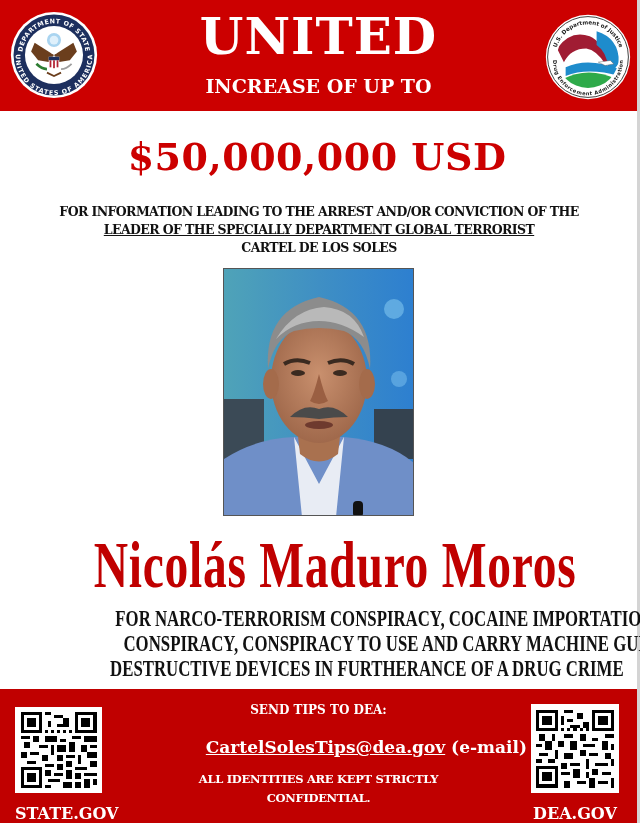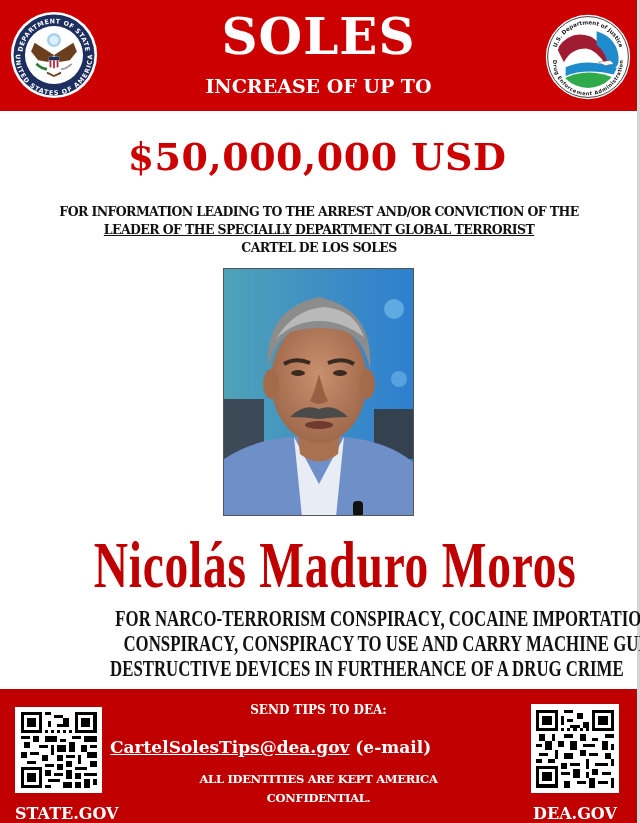--- a/index.html
+++ b/index.html
@@ -38,21 +38,21 @@
   .bottom-band { position: absolute; left: 0; top: 689px; width: 637px; height: 134px; background: #c00000; }
   .qr-box { position: absolute; background: #ffffff; padding: 5px; }
   .qr-left { left: 15px; top: 18px; width: 87px; height: 86px; }
   .qr-right { left: 531px; top: 15px; width: 88px; height: 89px; }
   .qr-box svg { width: 100%; height: 100%; display: block; }
   .qr-caption { position: absolute; color: #ffffff; font-family: "DejaVu Serif", serif; font-weight: bold; font-size: 16px; text-align: center; }
   .qr-caption-left { left: 15px; width: 90px; top: 115px; }
   .qr-caption-right { left: 531px; width: 88px; top: 115px; }
 
   .tips-title { position: absolute; left: 110px; right: 110px; top: 10px; text-align: center; color: #ffffff; font-family: "DejaVu Serif", serif; font-weight: bold; font-size: 12px; line-height: 22px; }
-  .tips-email-line { position: absolute; left: 110px; right: 110px; top: 45px; text-align: left; color: #ffffff; font-family: "DejaVu Serif", serif; font-weight: bold; font-size: 17px; line-height: 26px; white-space: nowrap; }
+  .tips-email-line { position: absolute; left: 110px; right: 110px; top: 45px; text-align: right; color: #ffffff; font-family: "DejaVu Serif", serif; font-weight: bold; font-size: 17px; line-height: 26px; white-space: nowrap; }
   .tips-email { color: #ffffff; text-decoration: underline; }
   .tips-note { position: absolute; left: 110px; right: 110px; top: 81px; text-align: center; color: #ffffff; font-family: "DejaVu Serif", serif; font-weight: bold; font-size: 11.5px; line-height: 19px; letter-spacing: -0.3px; }
   .tips-note span { display: block; }
 </style>
 </head>
 <body>
 
 <div class="page">
 
   <div class="top-band">
@@ -79,21 +79,21 @@
         <rect x="45" y="56" width="2" height="8" fill="#b22234"></rect>
         <rect x="49" y="56" width="2" height="9" fill="#b22234"></rect>
         <rect x="53" y="56" width="2" height="8" fill="#b22234"></rect>
 
         <path d="M30 60 Q36 66 42 66" stroke="#2e7d32" stroke-width="3" fill="none"></path>
         <path d="M70 60 Q64 66 58 66" stroke="#9e9e9e" stroke-width="2" fill="none"></path>
         <path d="M42 70 L50 74 L58 70" stroke="#6b3e1d" stroke-width="2" fill="none"></path>
       </svg>
     </div>
 
-    <div class="reward-title">SOLES</div>
+    <div class="reward-title">UNITED</div>
     <div class="reward-sub">INCREASE OF UP TO</div>
 
     <div class="seal seal-dea">
       <svg viewBox="0 0 100 100" width="86" height="86">
         <circle cx="50" cy="50" r="49" fill="#ffffff"></circle>
         <circle cx="50" cy="50" r="47" fill="none" stroke="#222" stroke-width="1"></circle>
         <path id="deaTop" d="M 12 50 A 38 38 0 0 1 88 50" fill="none"></path>
         <path id="deaBot" d="M 14 54 A 36 36 0 0 0 86 54" fill="none"></path>
         <text font-size="6.5" fill="#222" font-family="DejaVu Sans, sans-serif" font-weight="bold"><textPath href="#deaTop" startOffset="50%" text-anchor="middle">U.S. Department of Justice</textPath></text>
         <text font-size="6" fill="#222" font-family="DejaVu Sans, sans-serif" font-weight="bold"><textPath href="#deaBot" startOffset="50%" text-anchor="middle" dominant-baseline="hanging">Drug Enforcement Administration</textPath></text>
@@ -244,21 +244,21 @@
         </g>
       </svg>
     </div>
     <div class="qr-caption qr-caption-left">STATE.GOV</div>
 
     <div class="tips-title">SEND TIPS TO DEA:</div>
     <div class="tips-email-line">
       <a class="tips-email">CartelSolesTips@dea.gov</a><span> (e-mail)</span>
     </div>
     <div class="tips-note">
-      <span>ALL IDENTITIES ARE KEPT AMERICA</span>
+      <span>ALL IDENTITIES ARE KEPT STRICTLY</span>
       <span>CONFIDENTIAL.</span>
     </div>
 
     <div class="qr-box qr-right">
       <svg viewBox="0 0 25 25" shape-rendering="crispEdges">
         <rect width="25" height="25" fill="#fff"></rect>
         <g fill="#000">
           <rect x="0" y="0" width="7" height="7"></rect>
             <rect x="1" y="1" width="5" height="5" fill="#fff"></rect>
             <rect x="2" y="2" width="3" height="3"></rect>

